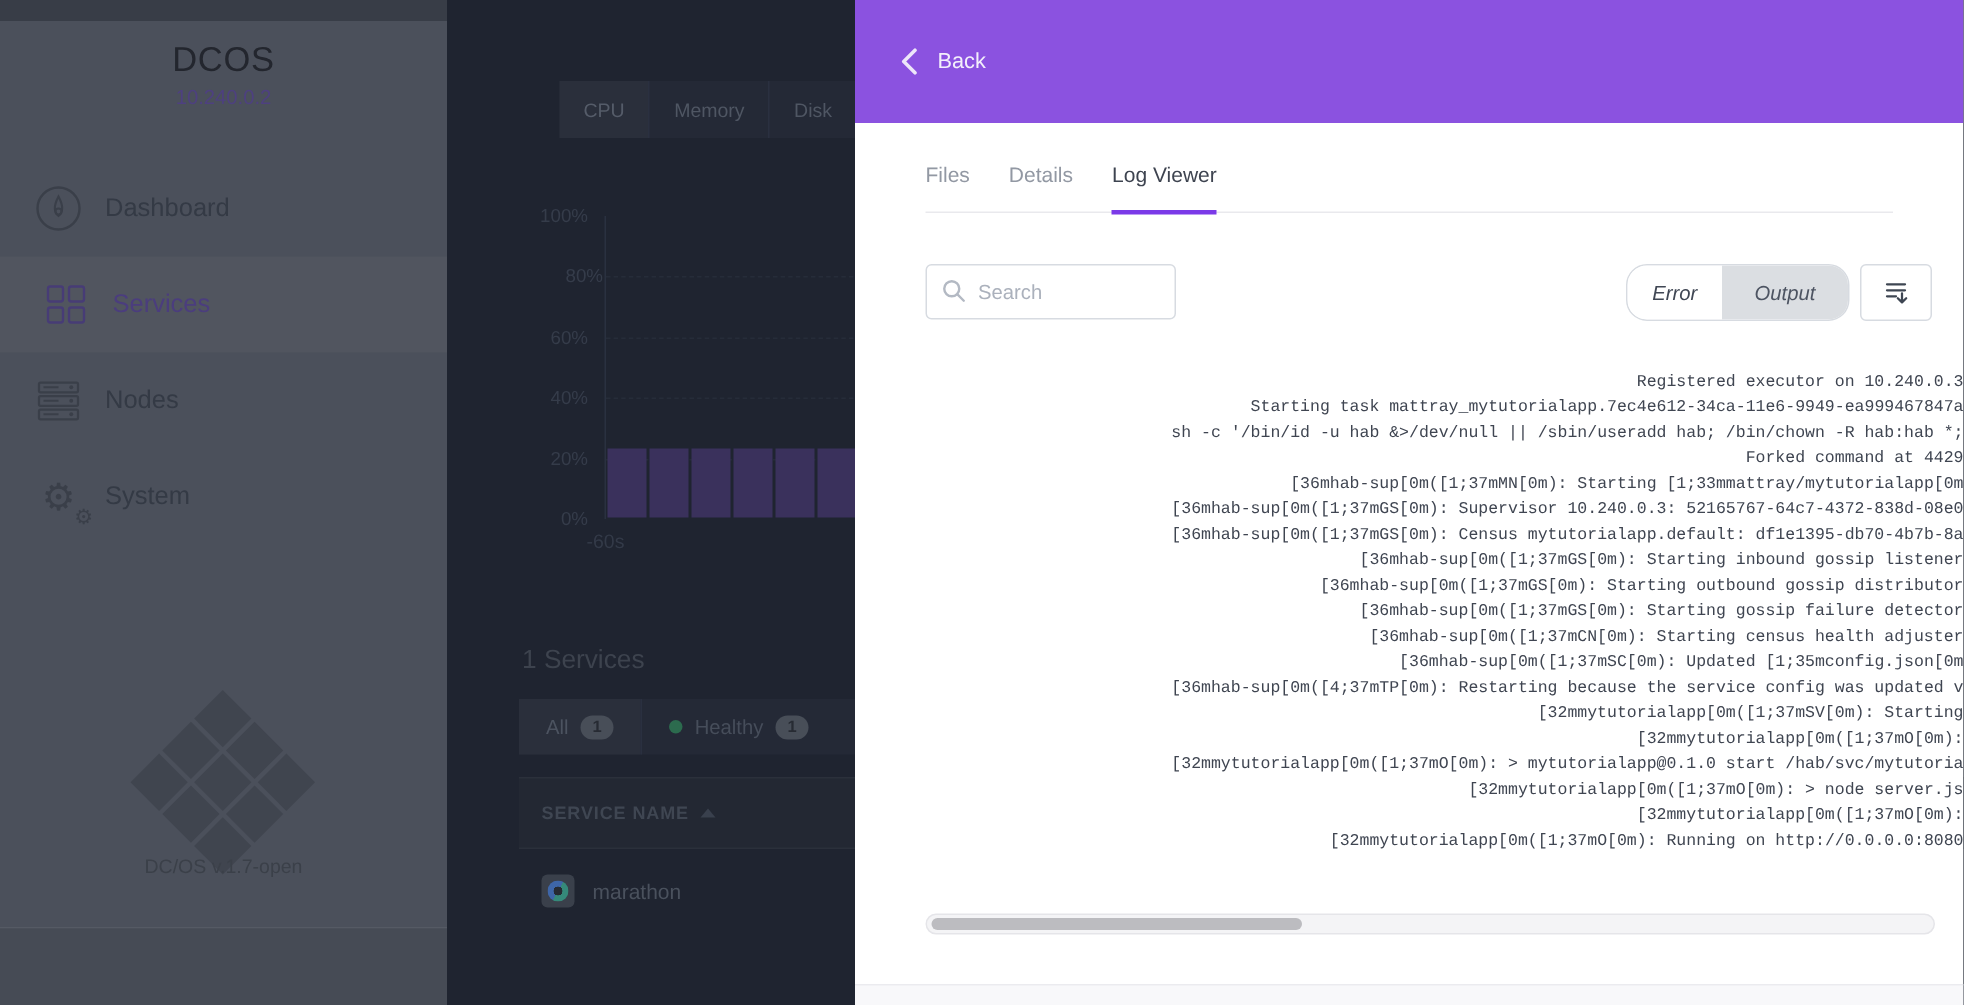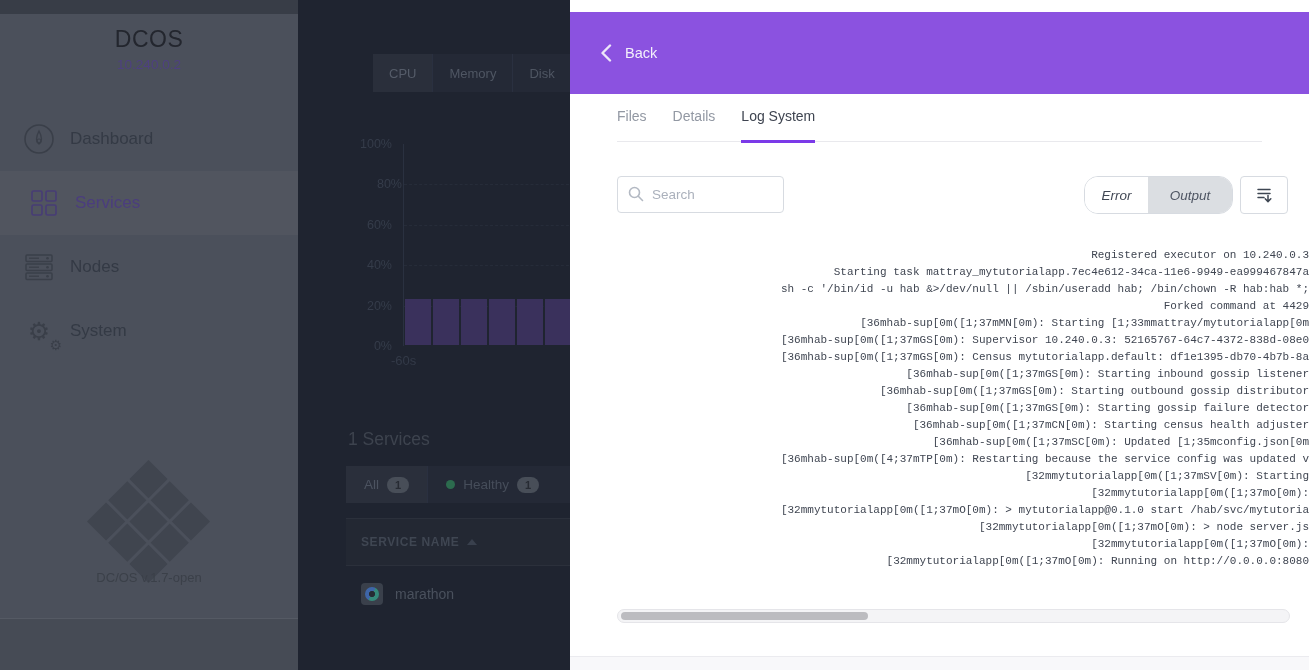--- a/index.html
+++ b/index.html
@@ -68,21 +68,21 @@
              display:flex; align-items:center; padding-left:15px; gap:12px; cursor:pointer; }
   .svc-logo { width:22px; height:22px; border-radius:4px; background:#3A404B;
               display:flex; align-items:center; justify-content:center; }
   .svc-logo i { display:block; width:14px; height:14px; border-radius:50%;
       background: radial-gradient(circle at center, #262B33 0 29%, rgba(0,0,0,0) 31%),
                   conic-gradient(from 210deg, #3E66A8 0 50%, #35897A 50% 100%); }
   .svc-name { font-size:14px; color:#4A515D; }
 
   
   .modal { position:absolute; left:570px; top:0; width:739px; height:670px; background:#FFFFFF; }
-  .modal-header { position:absolute; left:0; top:12px; width:739px; height:82px; background:#8B52E0;
+  .modal-header { position:absolute; left:0; top:0; width:739px; height:82px; background:#8B52E0;
                   display:flex; align-items:center; }
   .back-btn { display:flex; align-items:center; gap:13px; margin-left:30px; cursor:pointer; }
   .back-label { color:#F3EFFB; font-size:14.5px; }
 
   .modal-tabs { position:absolute; left:47px; top:108px; width:645px; border-bottom:1px solid #E9E9ED;
                 display:flex; }
   .mtab { font-size:14px; color:#9298A3; padding:0 0 16px 0; margin-right:26px; cursor:pointer; }
   .mtab.active { color:#3E4450; border-bottom:3px solid #7B3AE8; margin-bottom:-2px; }
 
   .search-wrap { position:absolute; left:47px; top:176px; width:167px; height:37px; }
@@ -249,21 +249,21 @@
         <svg width="12" height="18" viewBox="0 0 12 18">
             <polyline points="10,1.5 2.5,9 10,16.5" fill="none" stroke="#EDE6F9" stroke-width="2.4" stroke-linecap="round" stroke-linejoin="round"></polyline>
           </svg>
         <span class="back-label">Back</span>
       </div>
     </div>
 
     <div class="modal-tabs">
       <div class="mtab">Files</div>
       <div class="mtab">Details</div>
-      <div class="mtab active">Log System</div>
+      <div class="mtab active">Log Viewer</div>
     </div>
 
     <div class="search-wrap">
       <svg class="search-glyph" width="16" height="16" viewBox="0 0 16 16">
           <circle cx="6.5" cy="6.5" r="5" fill="none" stroke="#B3B9C3" stroke-width="1.6"></circle>
           <line x1="10.3" y1="10.3" x2="14.5" y2="14.5" stroke="#B3B9C3" stroke-width="1.6" stroke-linecap="round"></line>
         </svg>
       <input class="search-input" type="text" placeholder="Search" style="">
     </div>
 

